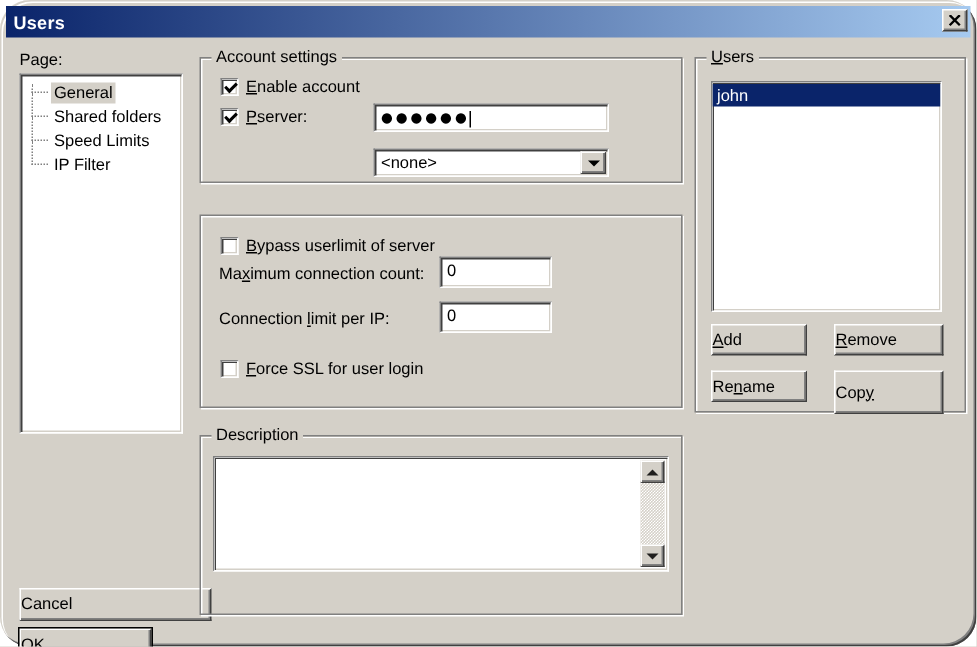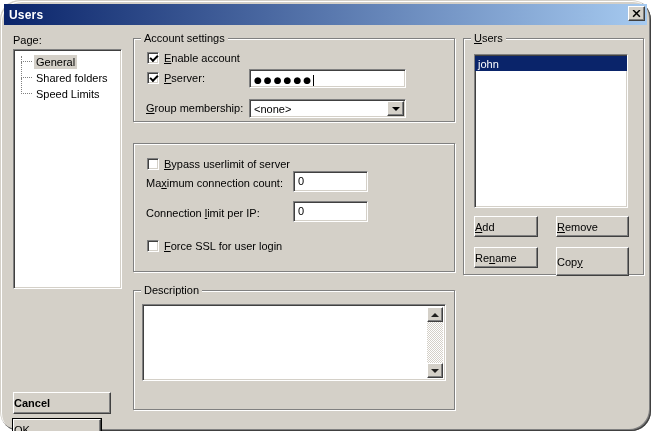--- a/index.html
+++ b/index.html
@@ -126,40 +126,42 @@
   <div class="tree sunken">
       <div class="tree-item selected">
         <span class="ti-label">General</span>
       </div>
       <div class="tree-item">
         <span class="ti-label">Shared folders</span>
       </div>
       <div class="tree-item">
         <span class="ti-label">Speed Limits</span>
       </div>
+      <div class="tree-item">
+        <span class="ti-label">IP Filter</span>
+      </div>
     </div>
 
   <div class="btn default" style="left:13px; top:376px; width:88px; height:22px;margin-top:43px;">
       <span>OK</span>
     </div>
-  <div class="btn" style="left:13px; top:392px; width:98px; height:22px;font-weight:bold;">
+  <div class="btn" style="left:13px; top:392px; width:128px; height:22px;">
       <span>Cancel</span>
     </div>
 
   <div class="group" style="left:133px; top:38px; width:322px; height:84px;">
     <span class="group-caption">Account settings</span>
 
     <span class="checkbox checked" style="left:13px; top:13px;"></span>
     <span class="label" style="left:30px; top:13px;"><span></span><u>E</u><span>nable account</span></span>
 
     <span class="checkbox checked" style="left:13px; top:33px;"></span>
     <span class="label" style="left:30px; top:33px;"><span></span><u>P</u><span>server:</span></span>
     <div class="field sunken" style="left:115px; top:30px; width:157px; height:19px;"><span class="pw-text">●●●●●●</span><span class="caret"></span></div>
 
-    <span class="label" style="left:12px; top:63px;"><span></span><u>G</u><span>roup membership:</span></span>
     <div class="combo sunken" style="left:115px; top:60px; width:157px; height:19px;">
       <span class="combo-text">&lt;none&gt;</span>
       <span class="combo-btn">
           <span class="arrow-down"></span>
         </span>
     </div>
   </div>
 
   <div class="group" style="left:133px; top:143px; width:322px; height:129px;">
     <span class="checkbox" style="left:13px; top:14px;"></span>

